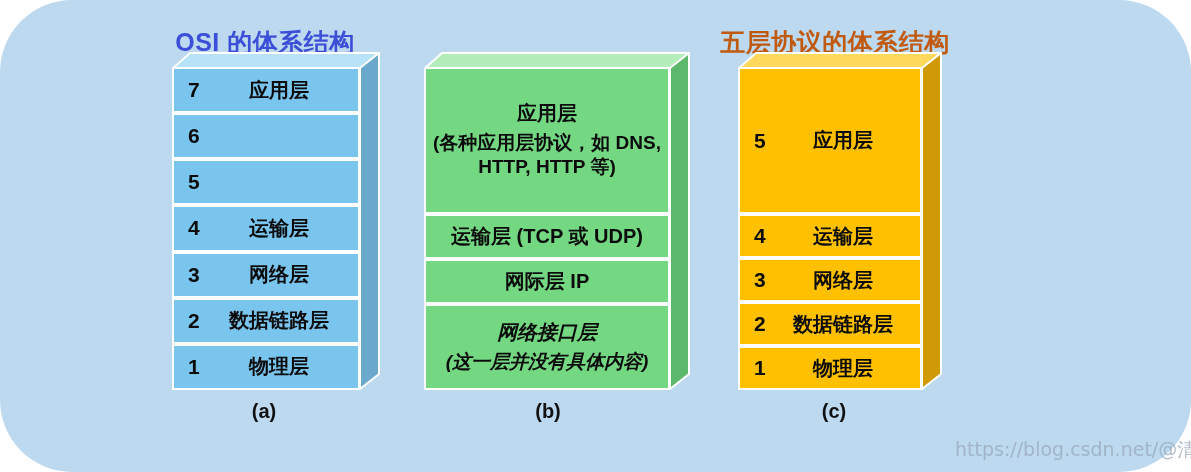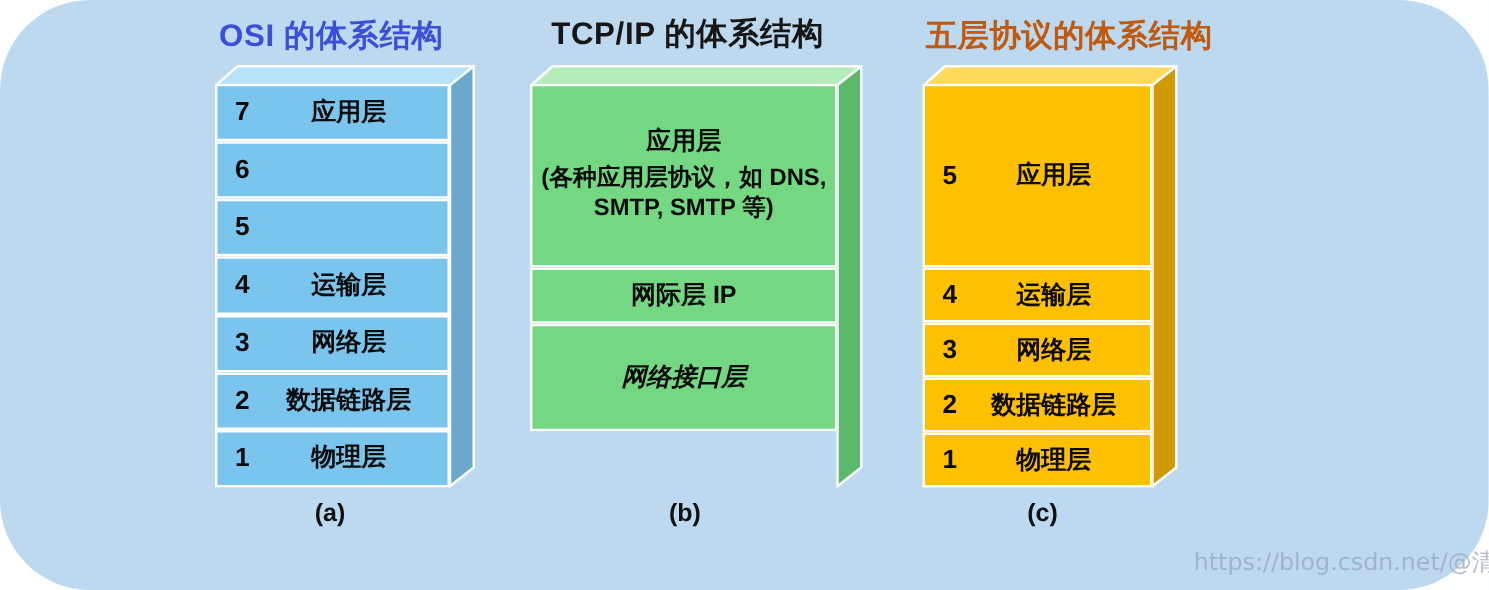--- a/index.html
+++ b/index.html
@@ -34,24 +34,25 @@
   }
 
   
   .col-title {
     position: absolute;
     font-weight: bold;
     font-size: 25px;
     letter-spacing: 0.5px;
     white-space: nowrap;
     text-align: center;
+    margin-top: 14px;
   }
   #title-osi   { left: 155px; top: 12px; width: 220px; color: #3b4fd8; }
   #title-tcpip { left: 415px; top: 10px; width: 270px; color: #161616; }
-  #title-five  { left: 700px; top: 12px; width: 270px; color: #c05a10; text-align: right; }
+  #title-five  { left: 700px; top: 12px; width: 270px; color: #c05a10; }
 
   
   .stack {
     position: absolute;
   }
   
   .top-face {
     position: absolute;
     left: 0;
     top: 0;
@@ -157,21 +158,20 @@
   }
 </style>
 </head>
 <body>
 
 <div id="canvas">
 
   <div id="backdrop"></div>
 
   <div class="col-title" id="title-osi">OSI 的体系结构</div>
-  <div class="col-title" id="title-tcpip">TCP/IP 的体系结构</div>
   <div class="col-title" id="title-five">五层协议的体系结构</div>
 
   <div class="stack osi" id="stack-osi" style="left:172px; top:52px; width:208px; height:338px;">
 
     <div class="top-face" style="left:0; top:0; width:208px; height:16px;">
       <svg width="208" height="18" viewBox="0 0 208 18">
         <polygon points="0,17 18,1 207,1 189,17" fill="#b7e2f7" stroke="#ffffff" stroke-width="2"></polygon>
       </svg>
     </div>
 
@@ -222,29 +222,33 @@
     <div class="side-face" style="left:244px; top:0px; width:24px; height:338px;">
       <svg width="24" height="338" viewBox="0 0 24 338">
         <polygon points="2,16 21,1 21,322 2,337" fill="#5cb86a" stroke="#ffffff" stroke-width="2"></polygon>
       </svg>
     </div>
 
     <div class="front" style="left:0px; top:15px; width:246px; height:323px;">
       <div class="layer" style="height:147px;">
         <span class="lbl centered">
           <span>应用层</span>
-          <span class="sub">(各种应用层协议，如 DNS, SMTP, SMTP 等)</span>
+          <span class="sub">(各种应用层协议，如 DNS, HTTP, HTTP 等)</span>
         </span>
+      </div>
+      <div class="layer" style="height:45px;">
+        <span class="lbl centered">运输层 (TCP 或 UDP)</span>
       </div>
       <div class="layer" style="height:45px;">
         <span class="lbl centered">网际层 IP</span>
       </div>
       <div class="layer" style="height:86px;font-style:italic;">
         <span class="lbl centered">
           <span>网络接口层</span>
+          <span class="sub">(这一层并没有具体内容)</span>
         </span>
       </div>
     </div>
   </div>
 
   <div class="stack five" id="stack-five" style="left:738px; top:52px; width:204px; height:338px;">
 
     <div class="top-face" style="left:0; top:0; width:204px; height:16px;">
       <svg width="204" height="18" viewBox="0 0 204 18">
         <polygon points="0,17 18,1 203,1 185,17" fill="#ffd95c" stroke="#ffffff" stroke-width="2"></polygon>

